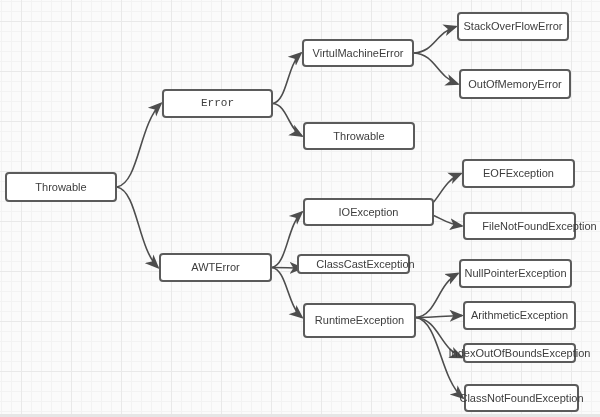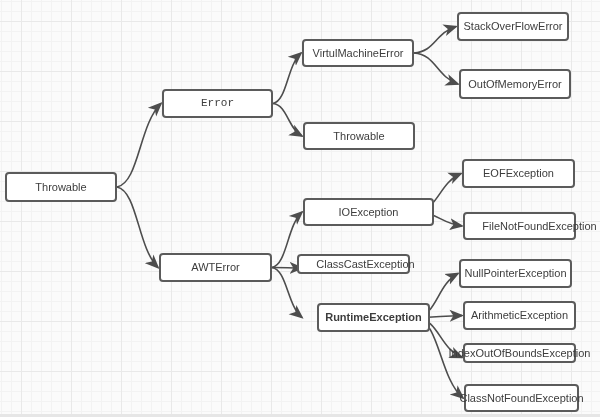--- a/index.html
+++ b/index.html
@@ -114,21 +114,21 @@
       </div>
       <div class="node" style="left: 303px; top: 122px; width: 112px; height: 28px;">
         <span class="node-label">Throwable</span>
       </div>
       <div class="node" style="left: 303px; top: 198px; width: 131px; height: 28px;">
         <span class="node-label">IOException</span>
       </div>
       <div class="node" style="left: 297px; top: 254px; width: 113px; height: 20px; padding-left: 24px;">
         <span class="node-label">ClassCastException</span>
       </div>
-      <div class="node" style="left: 317px; top: 303px; width: 113px; height: 29px; font-weight: bold;">
+      <div class="node" style="left: 303px; top: 303px; width: 113px; height: 35px;">
         <span class="node-label">RuntimeException</span>
       </div>
       <div class="node" style="left: 457px; top: 12px; width: 112px; height: 29px;">
         <span class="node-label">StackOverFlowError</span>
       </div>
       <div class="node" style="left: 459px; top: 69px; width: 112px; height: 30px;">
         <span class="node-label">OutOfMemoryError</span>
       </div>
       <div class="node" style="left: 462px; top: 159px; width: 113px; height: 29px;">
         <span class="node-label">EOFException</span>

